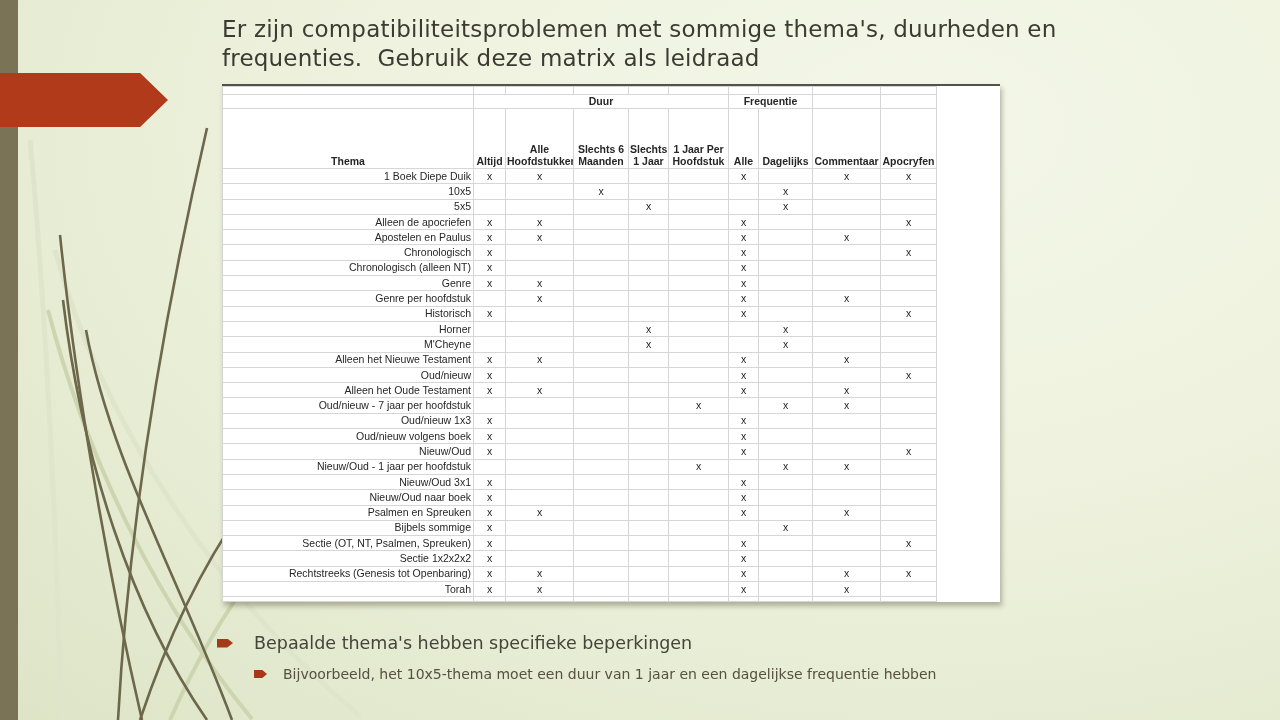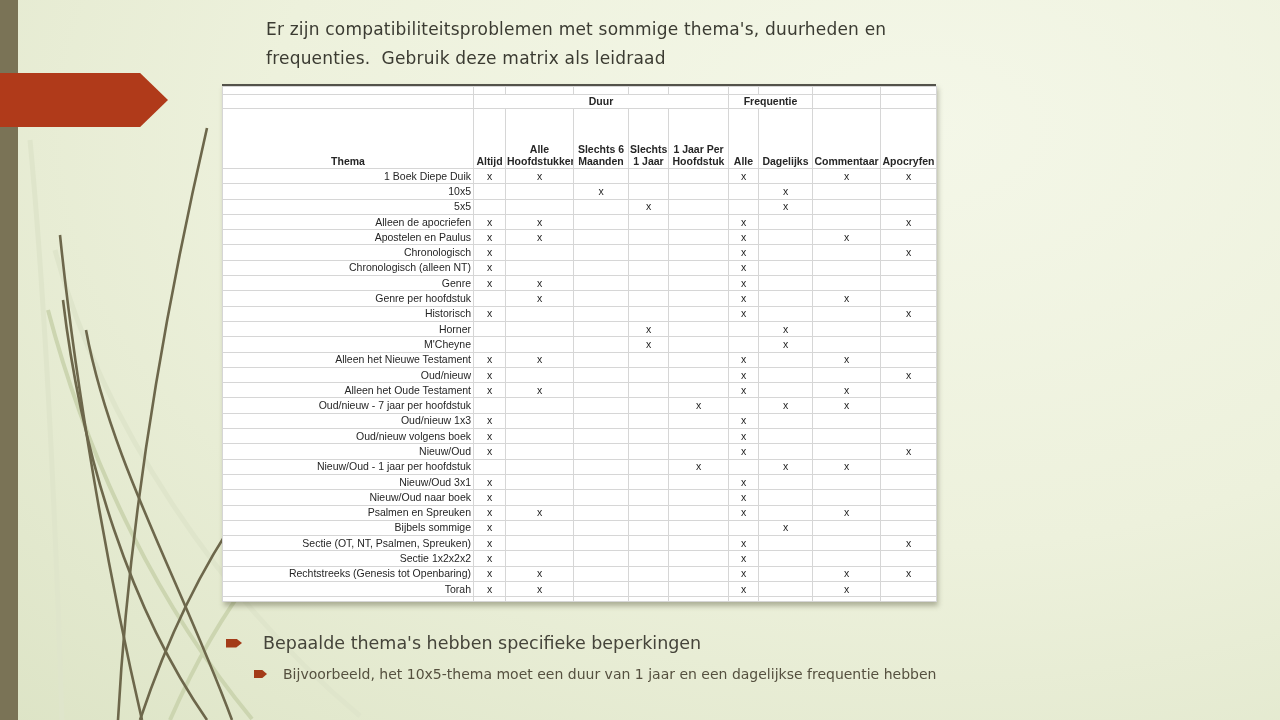--- a/index.html
+++ b/index.html
@@ -9,26 +9,26 @@
     font-family:"DejaVu Sans","Liberation Sans",sans-serif;
   }
   .left-bar{position:absolute;left:0;top:0;width:18px;height:720px;background:#7a7356;z-index:2;}
   .grass{position:absolute;left:0;top:0;width:720px;height:720px;z-index:1;pointer-events:none;}
   .red-arrow{
     position:absolute;left:0;top:73px;width:168px;height:54px;background:#b03a1a;z-index:3;
     clip-path:polygon(0 0, 83.4% 0, 100% 50%, 83.4% 100%, 0 100%);
   }
   .title{
     position:absolute;left:222px;top:15px;width:880px;z-index:4;
-    font-size:17px;line-height:28.5px;color:#3b3b32;letter-spacing:0.2px;margin-left:44px;
+    font-size:23px;line-height:28.5px;color:#3b3b32;letter-spacing:0.2px;
   }
   .title-line{display:block;white-space:pre-wrap;}
 
   .table-wrap{
-    position:absolute;left:222px;top:84px;width:714px;z-index:5;background:#ffffff;
+    position:absolute;left:222px;top:84px;width:778px;z-index:5;background:#ffffff;
     border-top:2px solid #53524a;
     box-shadow:2px 4px 5px rgba(75,75,50,0.38);
   }
   table.matrix{
     border-collapse:collapse;table-layout:fixed;width:714px;
     font-family:"Liberation Sans",sans-serif;font-size:10.5px;color:#262626;
   }
   table.matrix td{
     border:1px solid #d6d6d6;padding:0 2px;overflow:hidden;white-space:nowrap;
     height:14.3px;line-height:13px;vertical-align:middle;
@@ -37,21 +37,21 @@
   tr.r-group td{height:12px;text-align:center;font-weight:600;}
   tr.r-head td{
     height:58px;vertical-align:bottom;text-align:center;font-weight:600;
     white-space:normal;line-height:12px;padding:0 1px 1px 1px;
   }
   td.c-thema{text-align:right;}
   td.c-mark{text-align:center;}
   tr.r-sliver td{height:4px;}
 
   .bullet-row{position:absolute;display:flex;align-items:center;z-index:4;color:#45443a;}
-  .bullet-1{left:226px;top:633px;font-size:17.5px;}
+  .bullet-1{left:217px;top:633px;font-size:17.5px;}
   .bullet-2{left:254px;top:666px;font-size:14px;color:#55503f;}
   .arrow-bullet{display:inline-block;background:#a33b18;margin-right:21px;flex:none;
     clip-path:polygon(0 0, 64% 0, 100% 50%, 64% 100%, 0 100%);}
   .bullet-1 .arrow-bullet{width:16px;height:9px;}
   .bullet-2 .arrow-bullet{width:13px;height:8px;margin-right:16px;}
 </style>
 </head>
 <body>
 
 <div class="slide">

